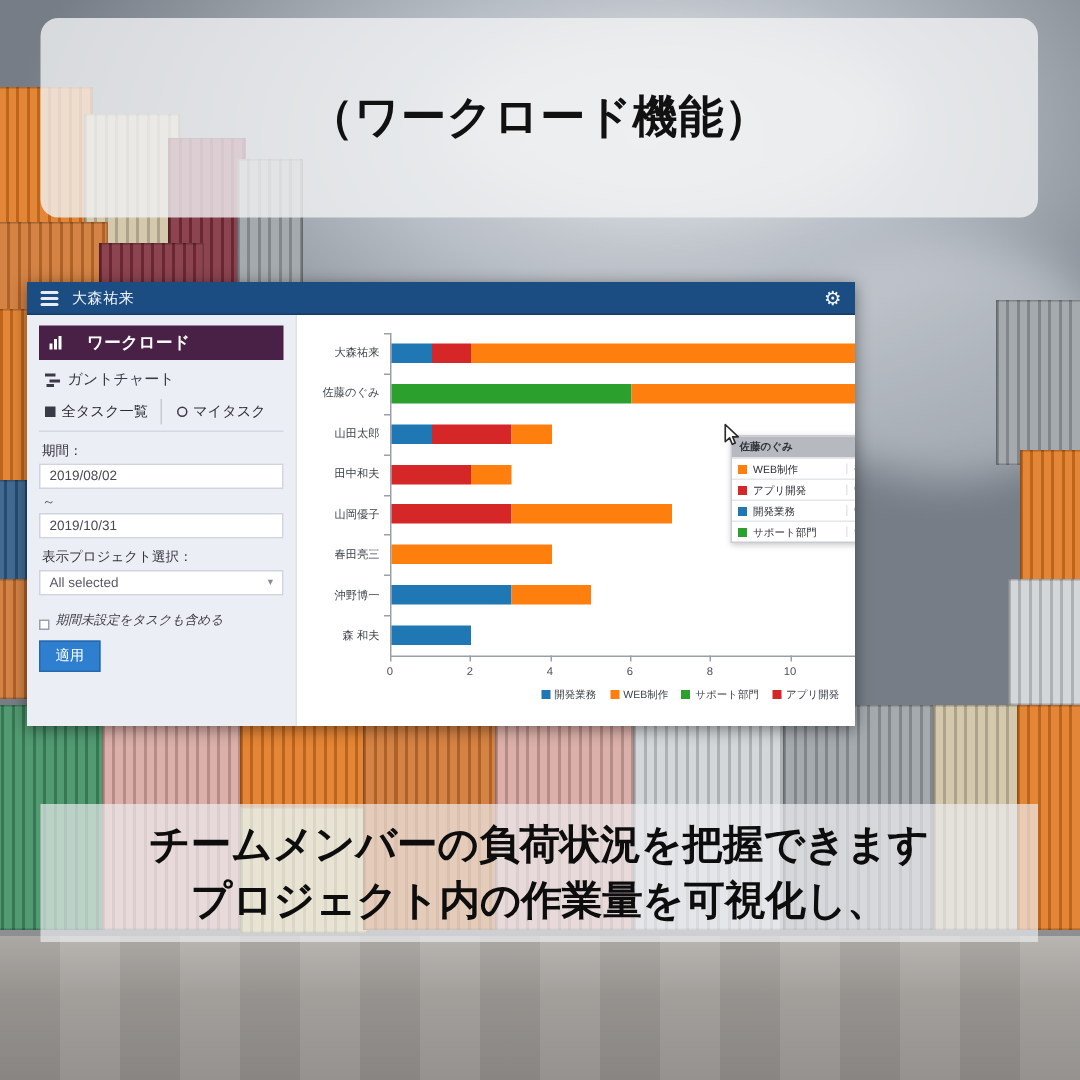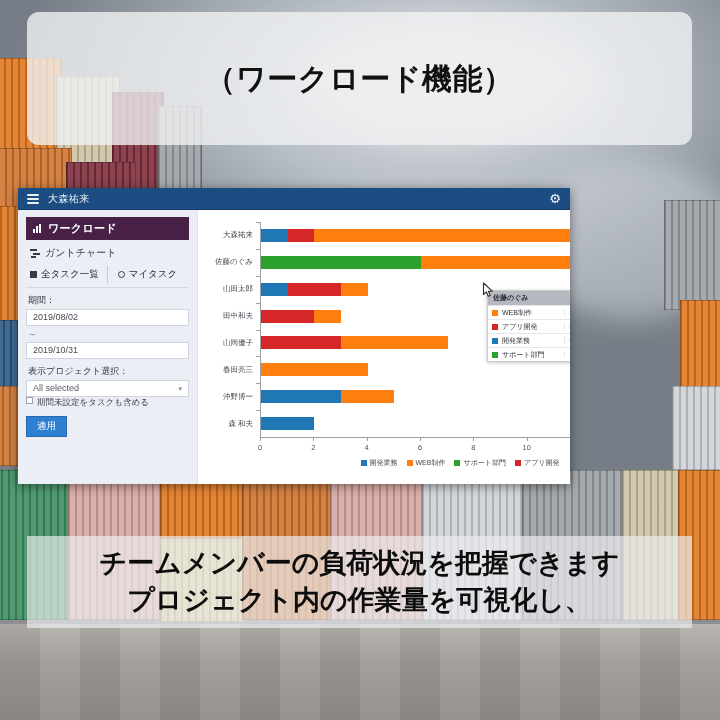--- a/index.html
+++ b/index.html
@@ -97,21 +97,21 @@
 
   #app-body { display: flex; height: 274px; background: #ffffff; }
 
   
   #sidebar {
     width: 180px; background: #eceef5; padding: 7px 8px 6px 8px;
     border-right: 1px solid #dfe2ea;
   }
   .wl-header {
     background: #4a2146; color: #fff; font-size: 11px; font-weight: 700;
-    padding: 4px 7px; display: flex; align-items: center; gap: 5px;
+    padding: 4px 7px; display: flex; align-items: center; gap: 15px;
     letter-spacing: .3px;
   }
   .mini-chart-ico {
     width: 10px; height: 9px; display: inline-block; position: relative;
   }
   .mini-chart-ico i { position: absolute; bottom: 0; width: 2px; background: #fff; }
   .mini-chart-ico i:nth-child(1){ left:0; height: 4px; }
   .mini-chart-ico i:nth-child(2){ left:3px; height: 7px; }
   .mini-chart-ico i:nth-child(3){ left:6px; height: 9px; }
 
@@ -140,21 +140,21 @@
     width: 100%; height: 17px; background: #fff; border: 1px solid #cfd4e0;
     font-size: 9px; color: #4a4a55; padding: 0 6px; line-height: 15px;
     font-family: "Liberation Sans", sans-serif;
   }
   .sel-input {
     width: 100%; height: 17px; background: #fff; border: 1px solid #cfd4e0;
     font-size: 9px; color: #5a5a66; padding: 0 6px; line-height: 15px;
     display: flex; align-items: center; justify-content: space-between;
   }
   .sel-caret { font-size: 7px; color: #8a8a96; }
-  .chk-row { display: flex; align-items: flex-start; gap: 4px; margin-top: 0; }
+  .chk-row { display: flex; align-items: flex-end; gap: 4px; margin-top: 11px; font-style: italic; }
   .chk-box { width: 7px; height: 7px; border: 1px solid #9aa0ae; background: #fff; }
   .chk-label { font-size: 8.5px; color: #3e3e48; }
   .apply-btn {
     margin-top: 7px; background: #2f7fd0; color: #fff; font-size: 9.5px;
     border: 1px solid #2669ad; padding: 3px 10px; display: inline-block;
   }
 
   
   #chart-pane { flex: 1; position: relative; background: #fff; padding: 6px 10px 4px 0; }
   #plot { position: absolute; left: 62px; top: 12px; width: 400px; height: 215px; }

